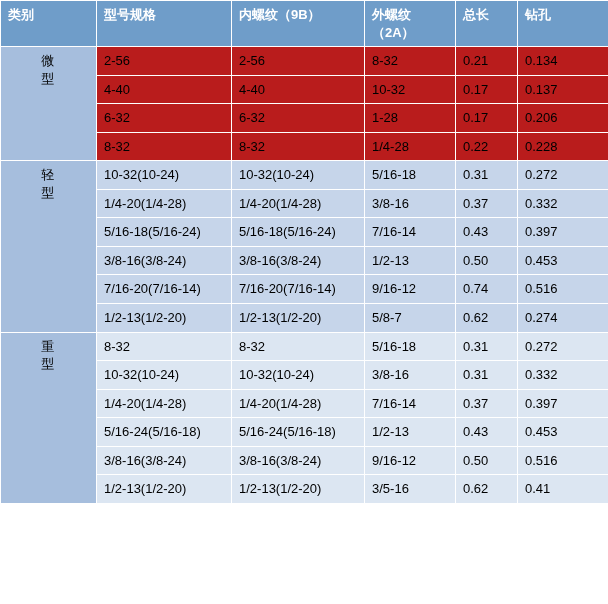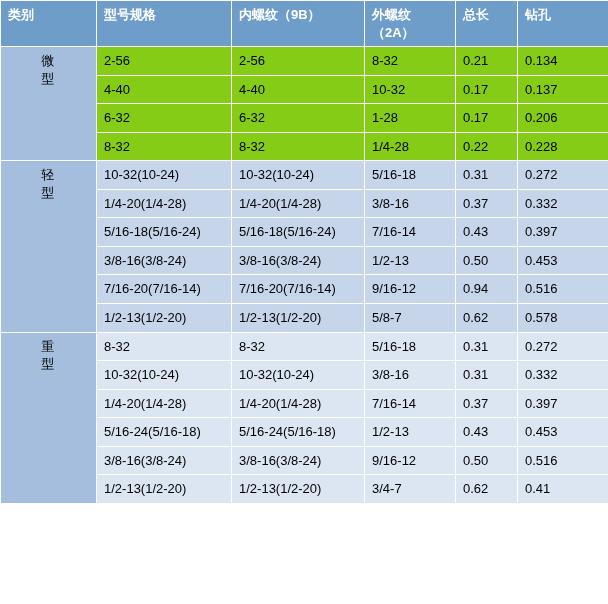--- a/index.html
+++ b/index.html
@@ -45,21 +45,21 @@
   col.c5 { width: 91px; }
 
   td.cat {
     background: #a6bedd;
     font-weight: normal;
     text-align: center;
     vertical-align: top;
     padding-top: 8px;
     line-height: 1.5;
   }
-  td.band-a { background: #84cc16; }
+  td.band-a { background: #b91c1c; }
   td.band-b { background: #c6d5ea; }
   td.band-c { background: #dce6f2; }
 
   .cat-inner {
     display: block;
     width: 1.2em;
     margin: 0 auto;
     text-align: left;
   }
 </style>
@@ -145,29 +145,29 @@
         <td class="band-b">3/8-16(3/8-24)</td>
         <td class="band-b">3/8-16(3/8-24)</td>
         <td class="band-b">1/2-13</td>
         <td class="band-b">0.50</td>
         <td class="band-b">0.453</td>
       </tr>
       <tr>
         <td class="band-b">7/16-20(7/16-14)</td>
         <td class="band-b">7/16-20(7/16-14)</td>
         <td class="band-b">9/16-12</td>
-        <td class="band-b">0.94</td>
+        <td class="band-b">0.74</td>
         <td class="band-b">0.516</td>
       </tr>
       <tr>
         <td class="band-b">1/2-13(1/2-20)</td>
         <td class="band-b">1/2-13(1/2-20)</td>
         <td class="band-b">5/8-7</td>
         <td class="band-b">0.62</td>
-        <td class="band-b">0.578</td>
+        <td class="band-b">0.274</td>
       </tr>
       <tr>
         <td class="cat" rowspan="6">
           <span class="cat-inner">重型</span>
         </td>
         <td class="band-c">8-32</td>
         <td class="band-c">8-32</td>
         <td class="band-c">5/16-18</td>
         <td class="band-c">0.31</td>
         <td class="band-c">0.272</td>
@@ -196,18 +196,18 @@
       <tr>
         <td class="band-c">3/8-16(3/8-24)</td>
         <td class="band-c">3/8-16(3/8-24)</td>
         <td class="band-c">9/16-12</td>
         <td class="band-c">0.50</td>
         <td class="band-c">0.516</td>
       </tr>
       <tr>
         <td class="band-c">1/2-13(1/2-20)</td>
         <td class="band-c">1/2-13(1/2-20)</td>
-        <td class="band-c">3/4-7</td>
+        <td class="band-c">3/5-16</td>
         <td class="band-c">0.62</td>
         <td class="band-c">0.41</td>
       </tr>
     </tbody>
 </table>
 
 </body></html>

